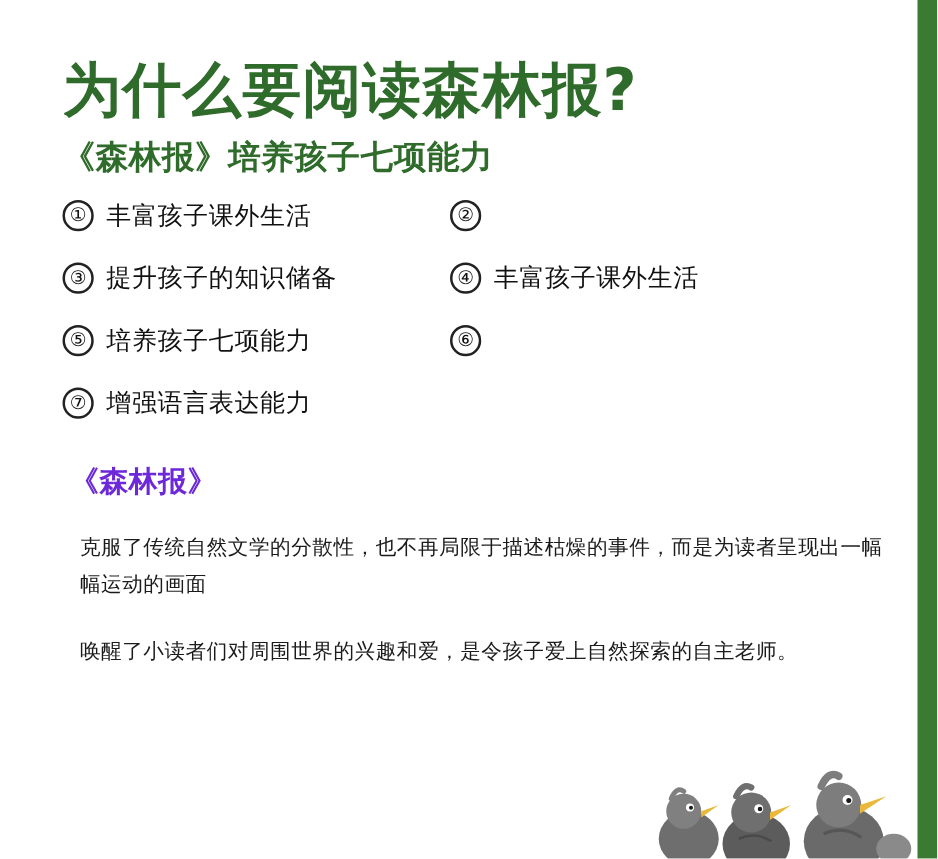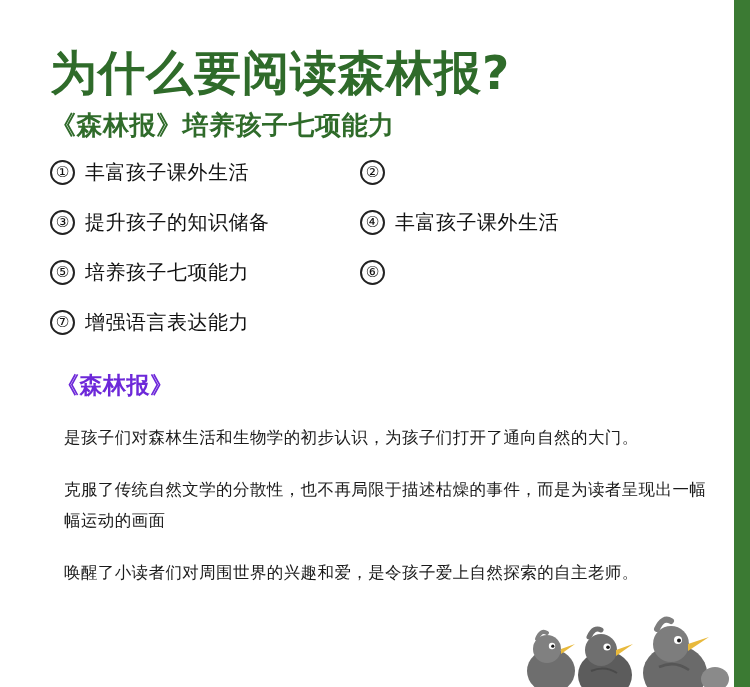--- a/index.html
+++ b/index.html
@@ -146,21 +146,20 @@
       </div>
       <div class="ability">
         <span class="circ-num">⑦</span>
         <span class="ability-text">增强语言表达能力</span>
       </div>
     </div>
 
     <div class="section-heading">《森林报》</div>
 
     <div class="paragraphs">
-      <p class="para">是孩子们对森林生活和生物学的初步认识，为孩子们打开了通向自然的大门。</p>
       <p class="para">克服了传统自然文学的分散性，也不再局限于描述枯燥的事件，而是为读者呈现出一幅幅运动的画面</p>
       <p class="para">唤醒了小读者们对周围世界的兴趣和爱，是令孩子爱上自然探索的自主老师。</p>
     </div>
 
   </div>
 
   <svg class="birds" viewBox="0 0 215 78" xmlns="http://www.w3.org/2000/svg">
 
     <g>
       <ellipse cx="32" cy="62" rx="24" ry="22" fill="#6e6e6e"></ellipse>

